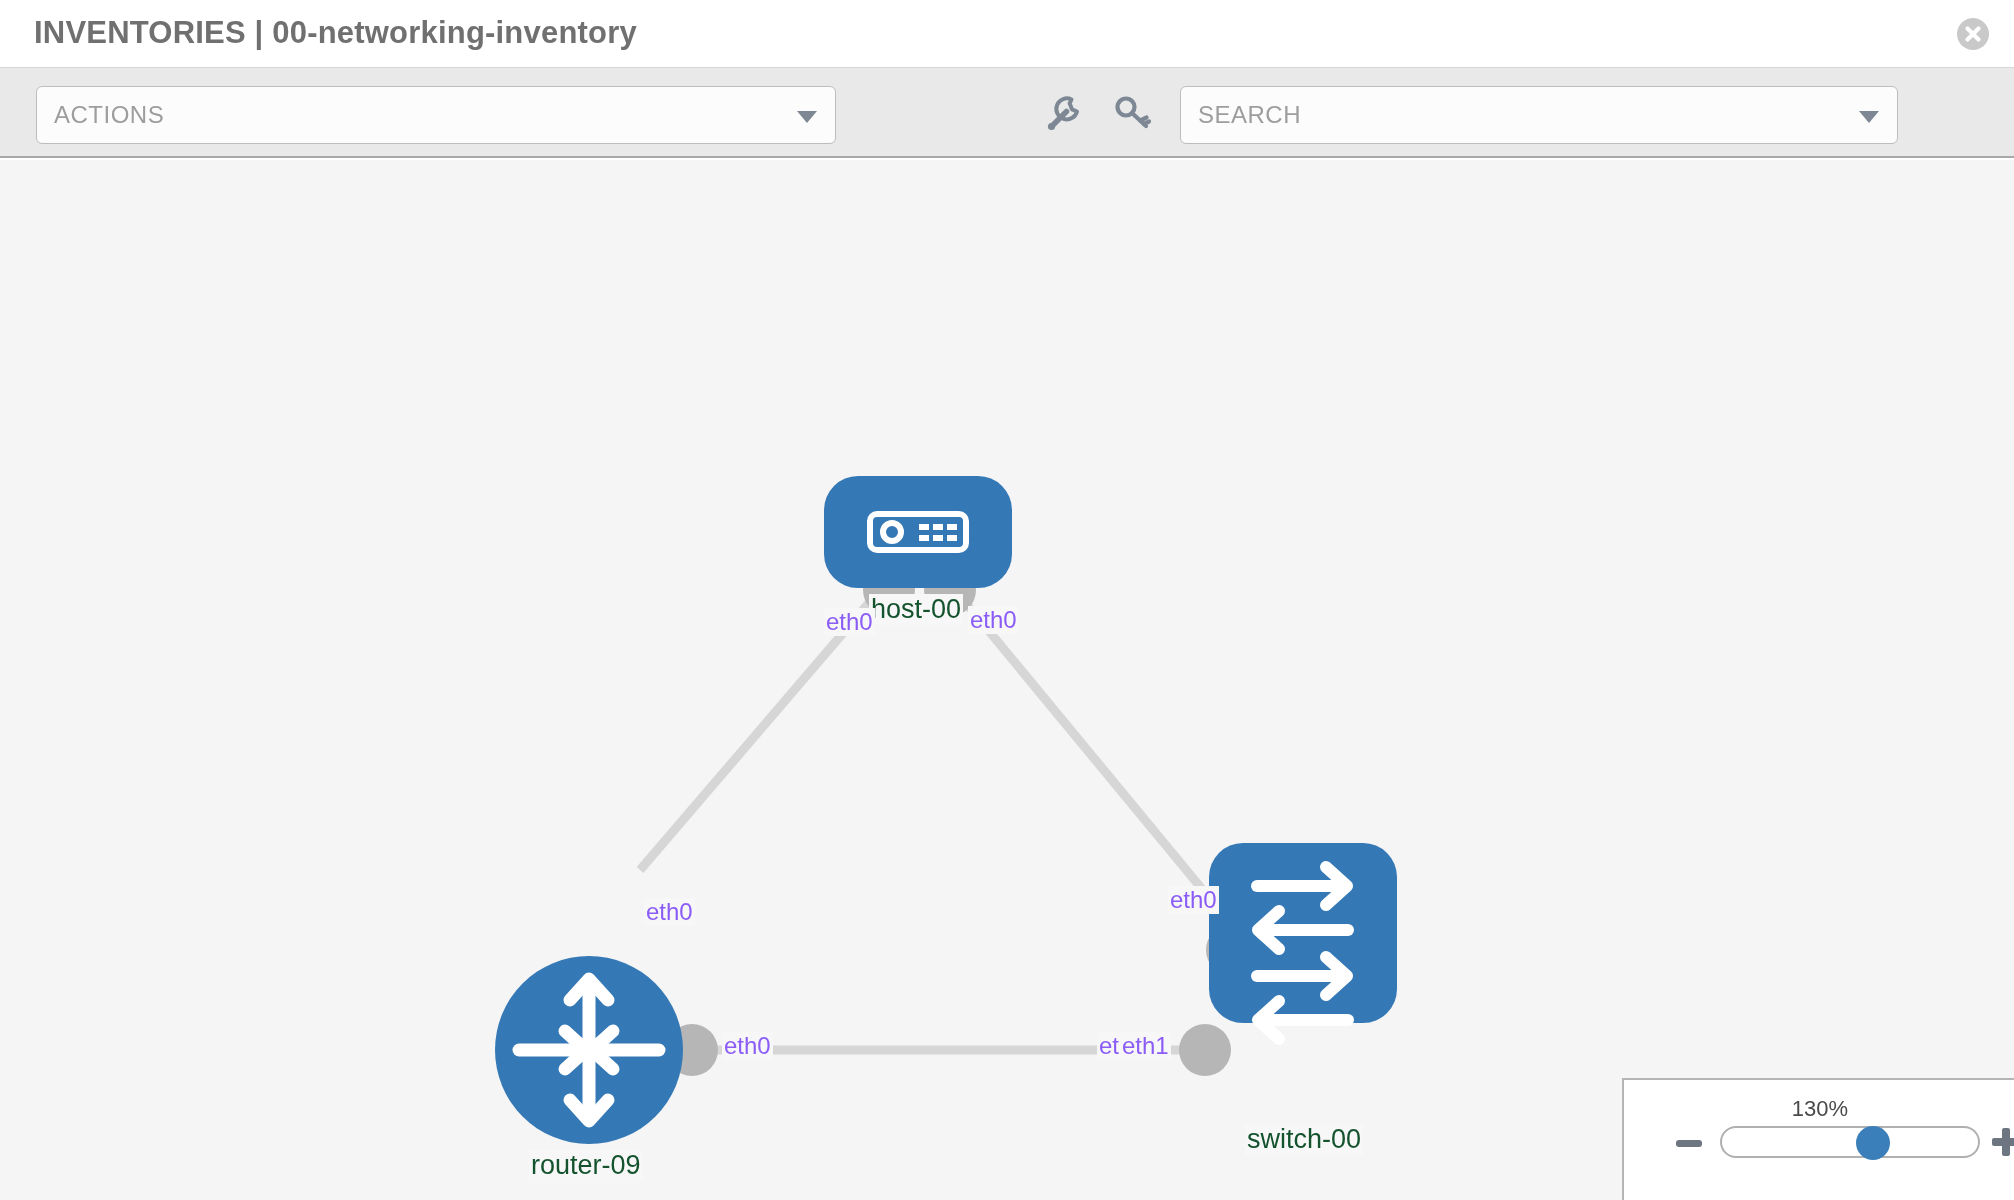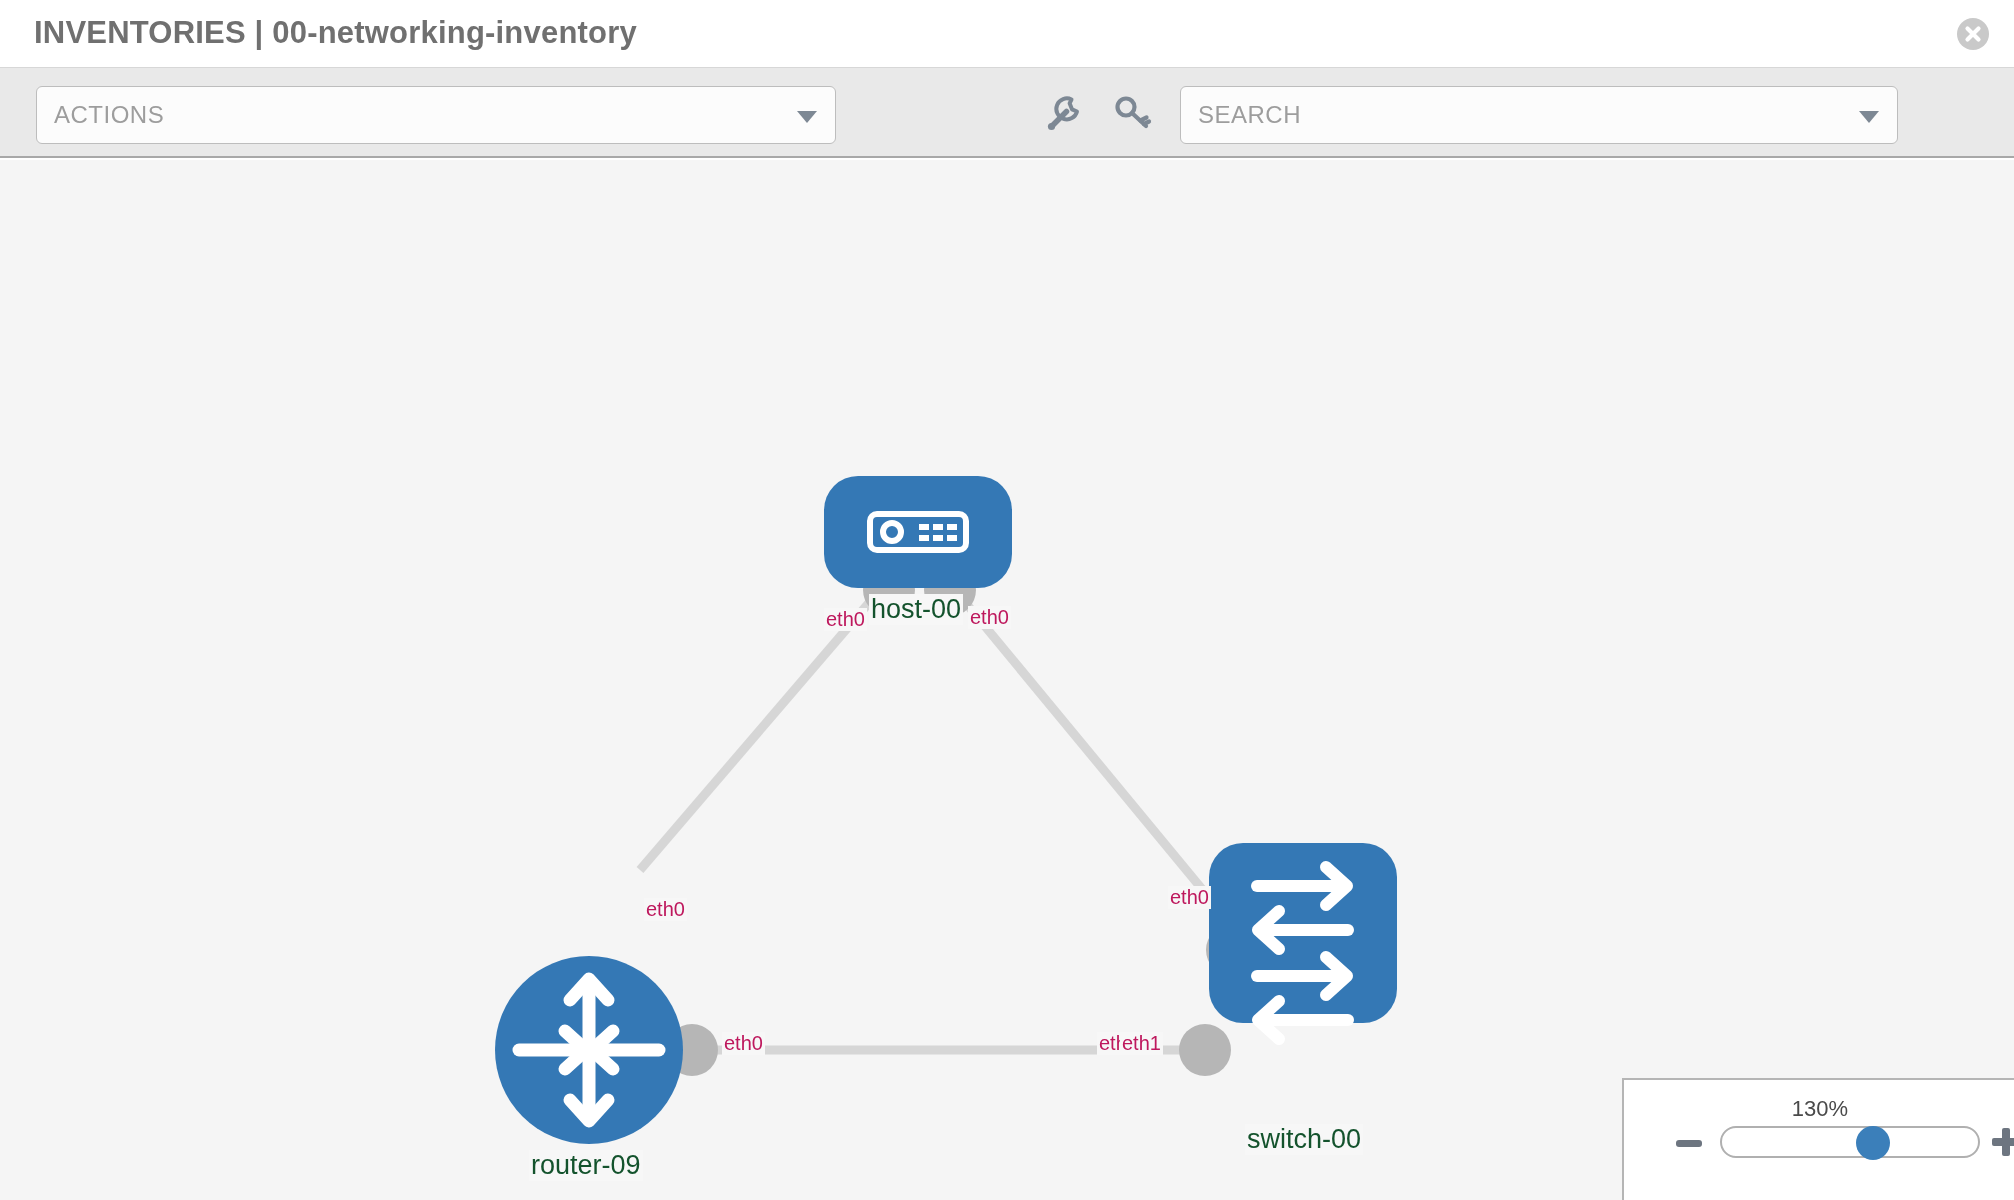--- a/index.html
+++ b/index.html
@@ -93,22 +93,22 @@
   .node-label {
     position: absolute;
     font-size: 27px;
     color: #14532d;
     background: #f7f7f7;
     white-space: nowrap;
     padding: 0 2px;
   }
   .iface-label {
     position: absolute;
-    font-size: 20px;
-    color: #be185d;
+    font-size: 24px;
+    color: #8b5cf6;
     background: #f7f7f7;
     white-space: nowrap;
     padding: 0 2px;
   }
 
   
   .zoom-panel {
     position: absolute; left: 1622px; top: 1078px;
     width: 392px; height: 122px;
     background: #ffffff;

